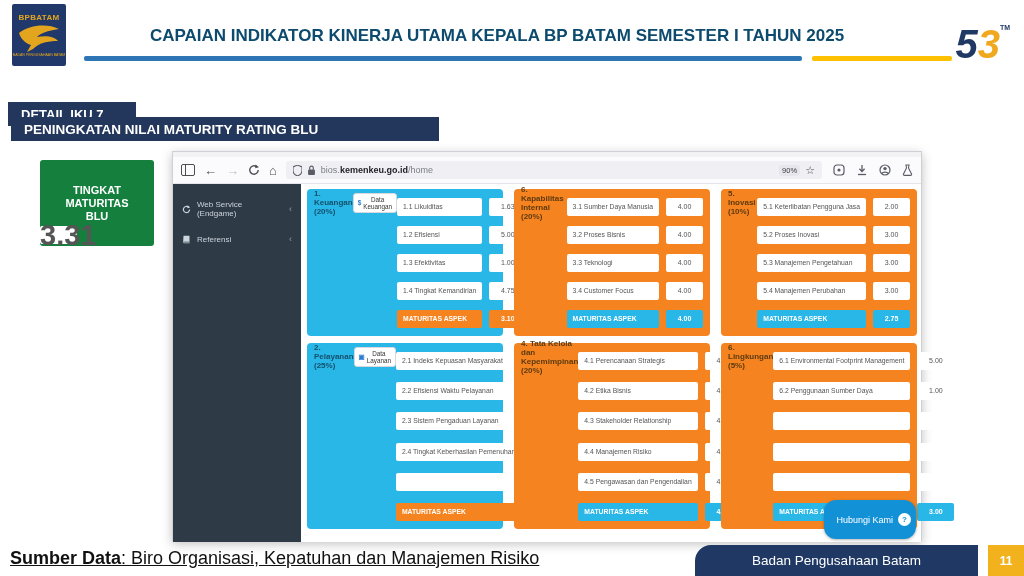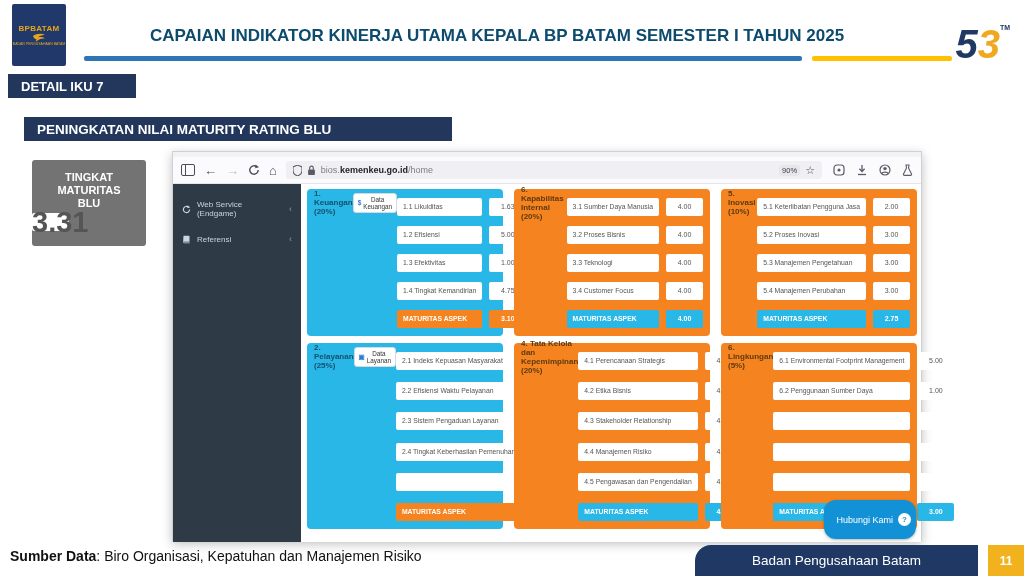--- a/index.html
+++ b/index.html
@@ -2,40 +2,40 @@
 <html><head>
 <meta charset="utf-8">
 <style>
   html,body{margin:0;padding:0;background:#e9e9e9;}
   .slide{position:relative;width:1024px;height:576px;background:#fff;overflow:hidden;
          font-family:"Liberation Sans",sans-serif;}
 
   
   .bp-logo{position:absolute;left:12px;top:4px;width:54px;height:62px;background:#21386b;
            border-radius:2px;display:flex;flex-direction:column;align-items:center;justify-content:space-between;
-           padding:20px 2px;box-sizing:border-box;}
+           padding:9px 2px;box-sizing:border-box;}
   .bp-logo .wordmark{color:#e3a51e;font-size:8px;font-weight:bold;letter-spacing:.3px;}
   .bp-logo .caption{color:#e3a51e;font-size:3.5px;white-space:nowrap;}
   .slide-title{position:absolute;left:100px;right:130px;top:26px;text-align:center;
                font-size:17px;font-weight:bold;color:#0c4a6e;}
   .rule-blue{position:absolute;left:84px;top:56px;width:718px;height:5px;background:#2e75b6;border-radius:2px;}
   .rule-gold{position:absolute;left:812px;top:56px;width:140px;height:5px;background:#ffc000;border-radius:2px;}
   .anniv{position:absolute;right:14px;top:4px;color:#1f3864;font-weight:bold;font-style:italic;
          font-size:40px;line-height:48px;}
   .anniv .g{color:#f0a81e;}
   .anniv sup{font-size:7px;font-style:normal;vertical-align:28px;color:#1f3864;}
 
   .banner{position:absolute;background:#23365c;color:#fff;font-weight:bold;display:flex;align-items:center;
           padding-left:13px;box-sizing:border-box;}
-  .banner1{left:8px;top:74px;width:128px;height:24px;font-size:13px;}
-  .banner2{left:24px;top:117px;width:428px;height:24px;font-size:13.5px;}
-
-  
-  .score{position:absolute;left:32px;top:160px;width:114px;height:86px;background:#737373;border-radius:3px;
-         color:#fff;text-align:center;padding-top:11px;box-sizing:border-box;}
+  .banner1{left:8px;top:102px;width:128px;height:24px;font-size:13px;}
+  .banner2{left:11px;top:117px;width:428px;height:24px;font-size:13.5px;}
+
+  
+  .score{position:absolute;left:40px;top:160px;width:114px;height:86px;background:#15803d;border-radius:3px;
+         color:#fff;text-align:center;padding-top:24px;box-sizing:border-box;}
   .score .l1{font-size:11px;font-weight:bold;line-height:13px;}
   .score .val{font-size:29px;font-weight:bold;margin-top:3px;}
 
   
   .browser{position:absolute;left:172px;top:151px;width:750px;height:390px;background:#fff;
            border:1px solid #cfcfd6;box-shadow:0 3px 10px rgba(0,0,0,.25);box-sizing:border-box;}
   .tabstrip{height:5px;background:#f2f2f5;}
   .toolbar{height:26px;background:#fbfbfd;border-bottom:1px solid #e4e4ea;display:flex;align-items:center;
            padding:0 8px;gap:9px;}
   .tb-ic{color:#4c4c55;font-size:13px;line-height:13px;cursor:default;}
@@ -81,21 +81,21 @@
   .panel.orange .mat{background:#29b7e8;color:#fff;font-weight:bold;}
   .lab.mat{font-size:6.8px;}
 
   .contact{position:absolute;right:5px;bottom:3px;height:39px;background:#1391d7;border-radius:12px;
            color:#fff;font-size:9px;display:flex;align-items:center;gap:5px;padding:0 5px 0 12px;
            border:none;font-family:inherit;box-shadow:0 1px 3px rgba(0,0,0,.3);}
   .contact .q{width:13px;height:13px;background:#fff;color:#1391d7;border-radius:50%;font-size:8px;
               font-weight:bold;display:flex;align-items:center;justify-content:center;}
 
   
-  .source{position:absolute;left:10px;top:548px;font-size:14px;color:#111;}
+  .source{position:absolute;left:10px;top:548px;font-size:18px;color:#111;text-decoration:underline;}
   .source b{font-weight:bold;}
   .foot-navy{position:absolute;left:695px;top:545px;width:283px;height:31px;background:#1f3864;
              border-top-left-radius:16px;color:#fff;font-size:13.5px;display:flex;align-items:center;
              justify-content:center;}
   .foot-page{position:absolute;left:988px;top:545px;width:36px;height:31px;background:#f2b21d;color:#fff;
              font-size:12px;font-weight:bold;display:flex;align-items:center;justify-content:center;}
 </style>
 </head>
 <body>
 

